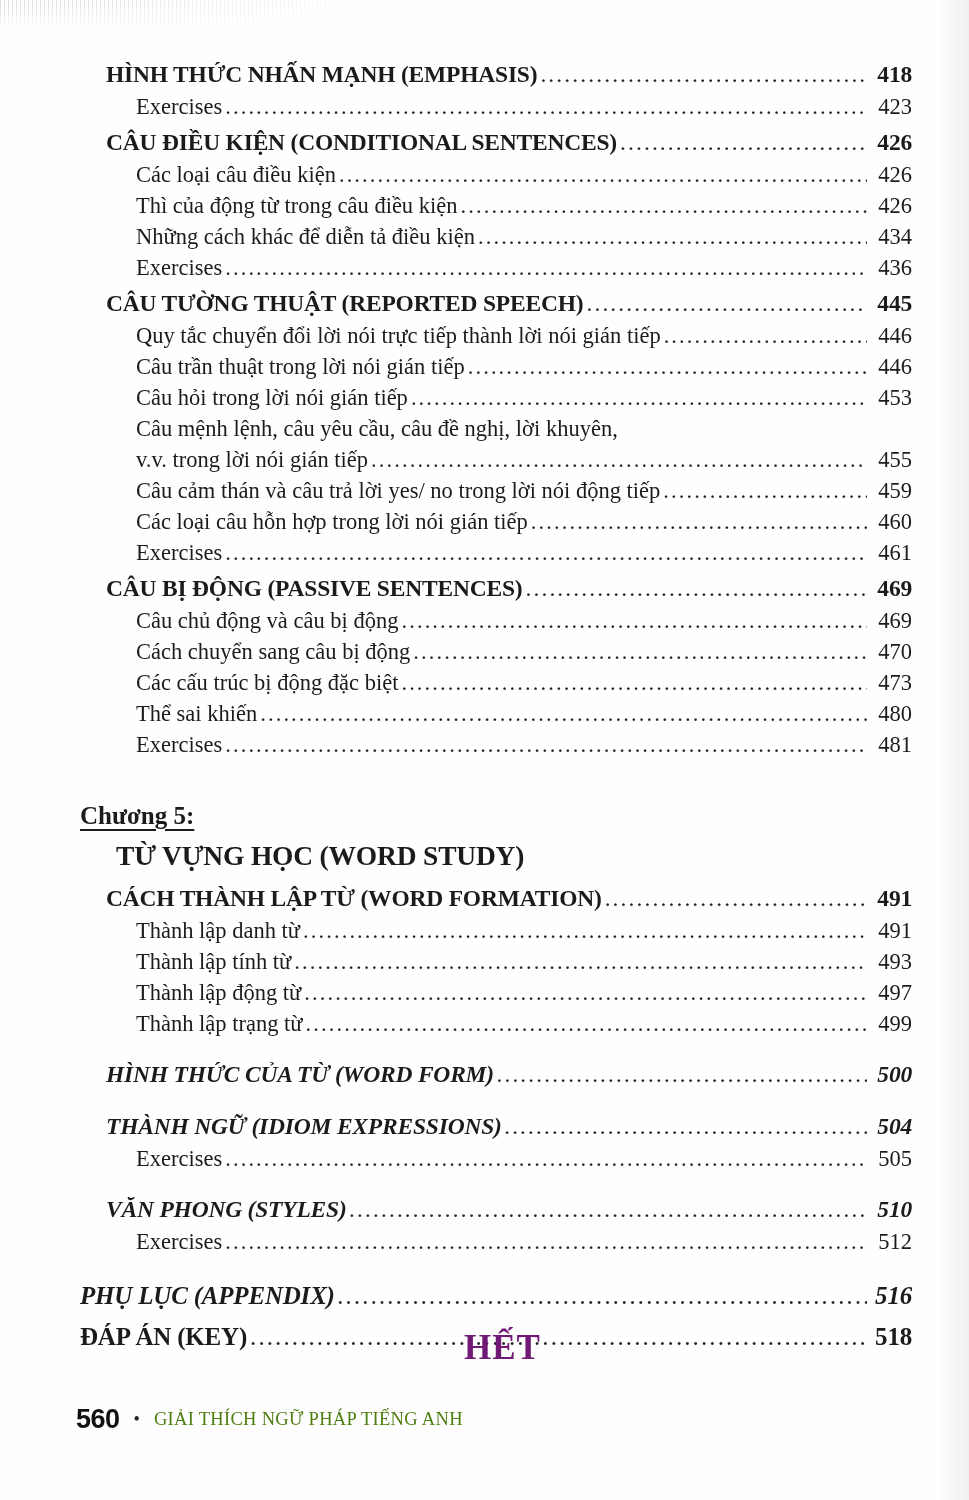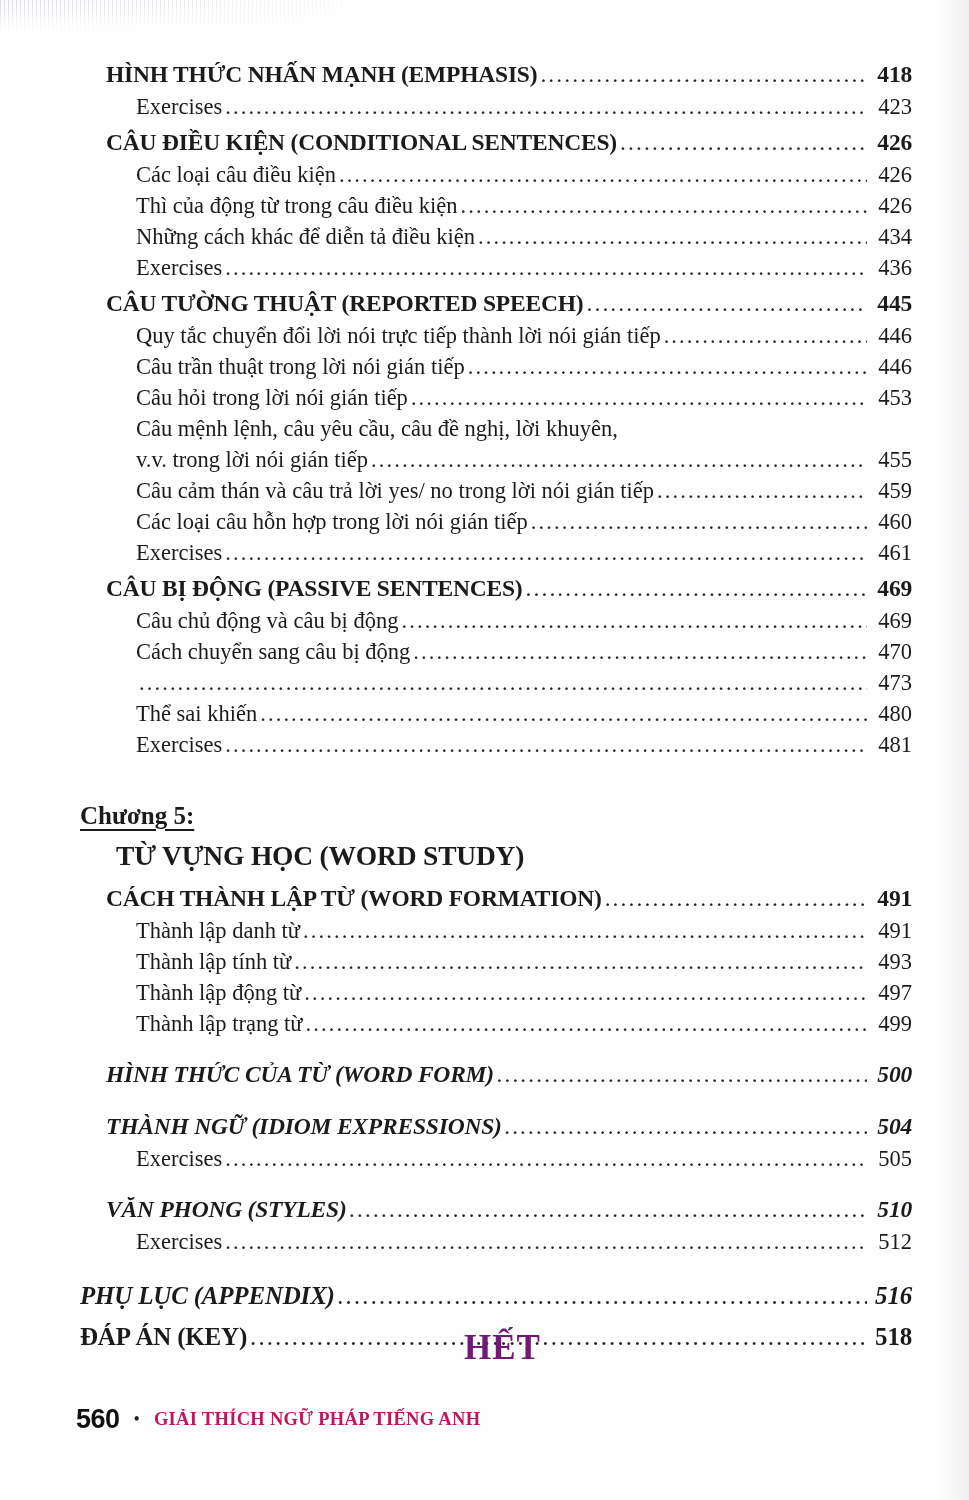--- a/index.html
+++ b/index.html
@@ -62,21 +62,21 @@
   .footer {
     position: absolute; top: 1404px; left: 76px;
     display: flex; align-items: center; gap: 14px;
   }
   .footer .pagenum {
     font-family: "Liberation Sans", "DejaVu Sans", sans-serif;
     font-weight: bold; font-size: 27px; letter-spacing: -0.5px; color: #111;
   }
   .footer .bullet { font-size: 18px; color: #222; }
   .footer .booktitle {
-    font-size: 18.5px; font-weight: bold; letter-spacing: 0.3px; color: #be185d; text-align: center;
+    font-size: 18.5px; font-weight: normal; letter-spacing: 0.3px; color: #4d7c0f; text-align: center;
   }
 </style>
 </head>
 <body>
 
 <div class="page">
   <div class="artifact-stripes"></div>
   <div class="gutter-shade"></div>
 
   <main class="toc">
@@ -151,21 +151,21 @@
 
   </div>
 
   <div class="row lvl-sub">
     <span class="label">v.v. trong lời nói gián tiếp</span>
     <span class="dots"></span>
     <span class="pg">455</span>
   </div>
 
   <div class="row lvl-sub">
-    <span class="label">Câu cảm thán và câu trả lời yes/ no trong lời nói gián tiếp</span>
+    <span class="label">Câu cảm thán và câu trả lời yes/ no trong lời nói động tiếp</span>
     <span class="dots"></span>
     <span class="pg">459</span>
   </div>
 
   <div class="row lvl-sub">
     <span class="label">Các loại câu hỗn hợp trong lời nói gián tiếp</span>
     <span class="dots"></span>
     <span class="pg">460</span>
   </div>
 
@@ -187,20 +187,21 @@
     <span class="pg">469</span>
   </div>
 
   <div class="row lvl-sub">
     <span class="label">Cách chuyển sang câu bị động</span>
     <span class="dots"></span>
     <span class="pg">470</span>
   </div>
 
   <div class="row lvl-sub">
+    <span class="label">Các cấu trúc bị động đặc biệt</span>
     <span class="dots"></span>
     <span class="pg">473</span>
   </div>
 
   <div class="row lvl-sub">
     <span class="label">Thể sai khiến</span>
     <span class="dots"></span>
     <span class="pg">480</span>
   </div>
 

